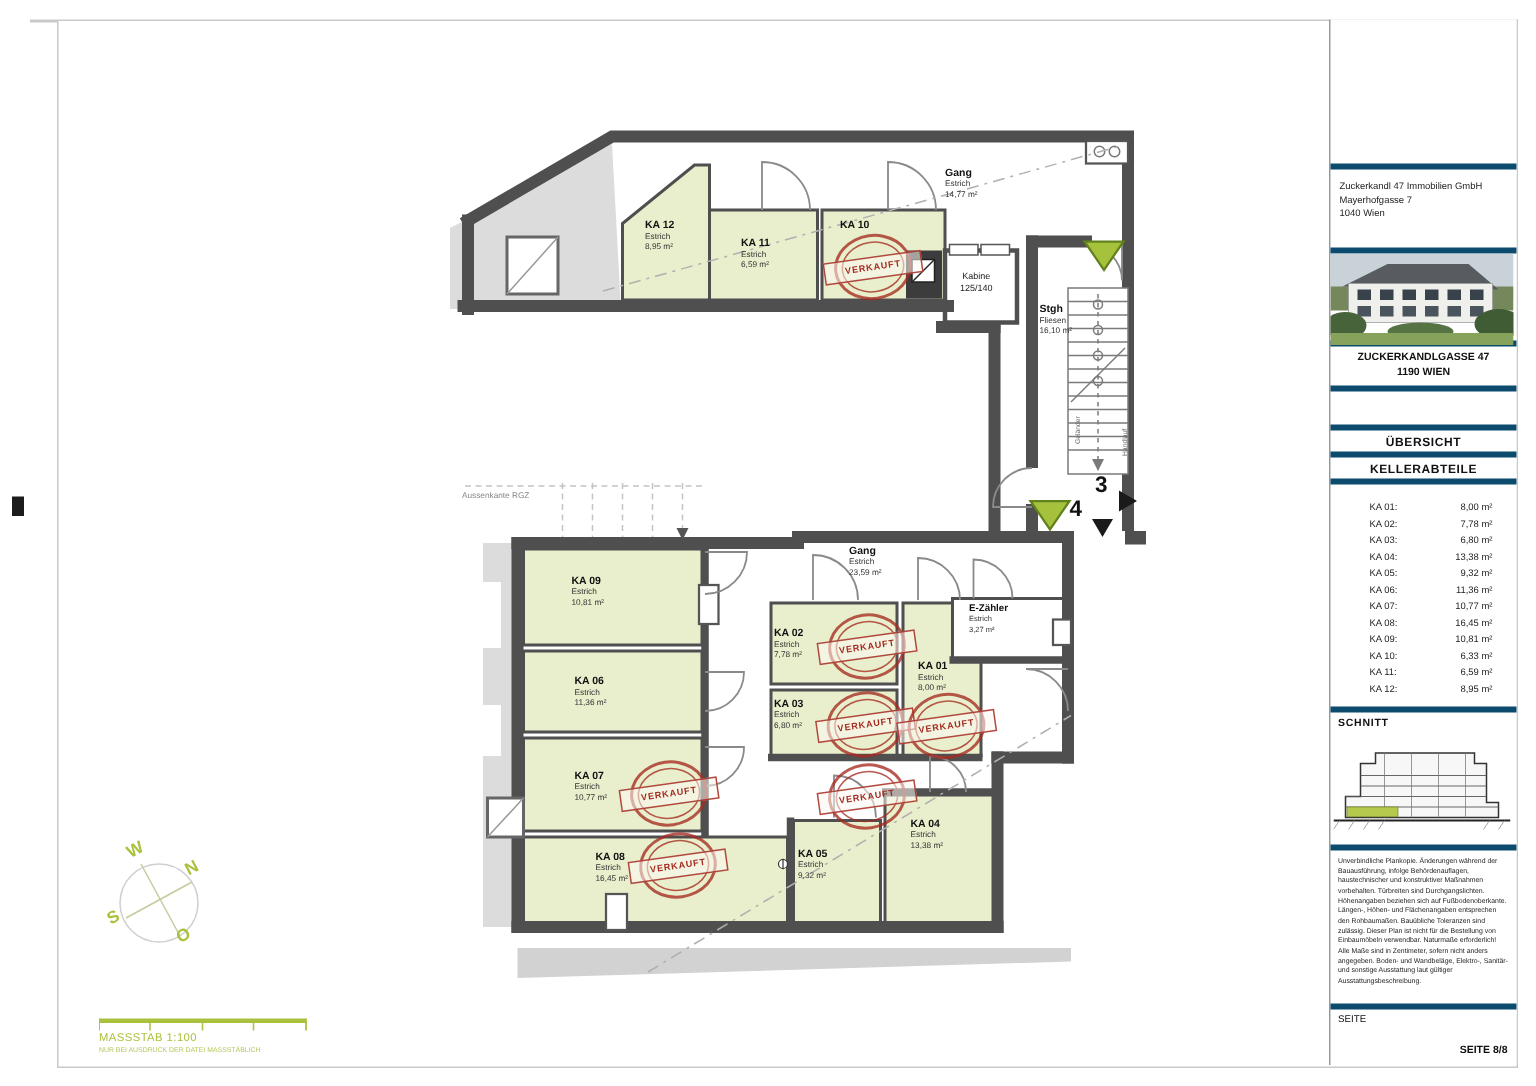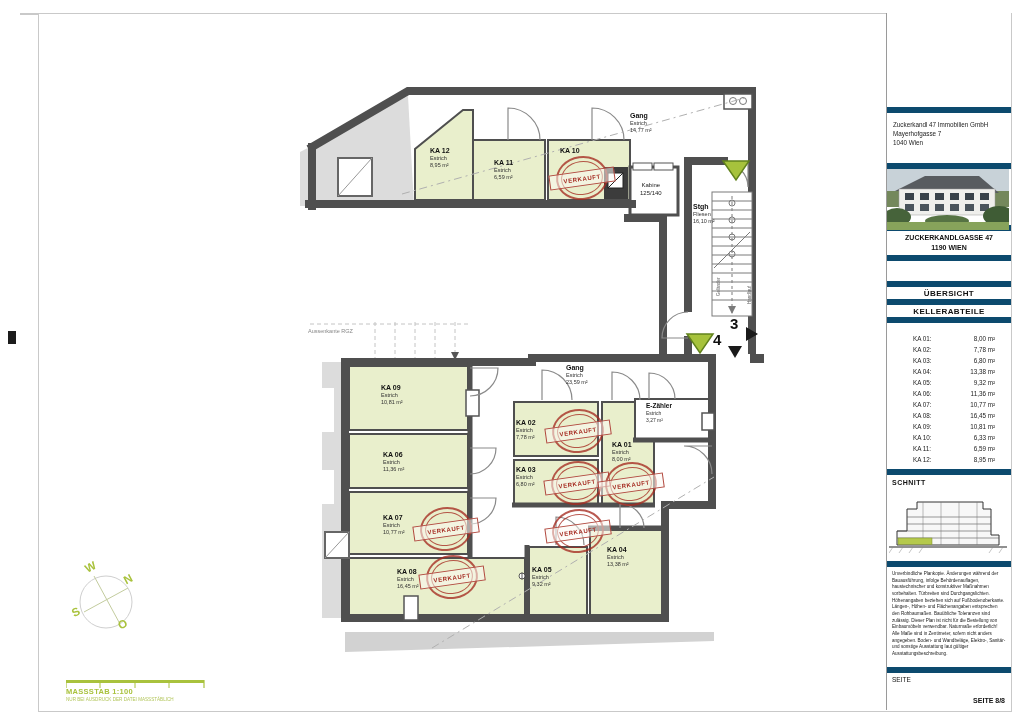--- a/index.html
+++ b/index.html
@@ -24,26 +24,26 @@
   .stamp .ring::before{content:"";position:absolute;inset:3px;border:1px solid rgba(165,42,32,.78);border-radius:50%;}
   .stamp .banner{position:absolute;left:-7px;right:-7px;top:15px;height:13px;
      border:1.5px solid rgba(165,42,32,.85);background:rgba(252,248,242,.55);
      display:flex;align-items:center;justify-content:center;
      font-size:6px;font-weight:bold;letter-spacing:.6px;color:#a52a20;}
   
   .compass{position:absolute;left:68px;top:560px;width:76px;height:80px;z-index:4;}
   .cletter{position:absolute;font-weight:bold;font-size:11.5px;color:#a9c23d;transform:rotate(-28deg);}
   
   .scalebar{position:absolute;left:66px;top:676px;width:140px;height:12px;z-index:4;}
-  .scale-caption{position:absolute;left:66px;top:687px;font-size:7.5px;font-weight:bold;color:#a9c23d;letter-spacing:.3px;z-index:4;text-align:center;}
+  .scale-caption{position:absolute;left:66px;top:687px;font-size:7.5px;font-weight:normal;color:#a9c23d;letter-spacing:.3px;z-index:4;text-align:center;}
   .scale-note{position:absolute;left:66px;top:697px;font-size:4.6px;color:#b3c65c;z-index:4;}
   
   .titleblock{position:absolute;left:886px;top:13px;width:124px;height:697px;border-left:1.5px solid #9a9a9a;
               display:flex;flex-direction:column;background:#fff;z-index:8;}
-  .tb-sec{border-bottom:6px solid #0c4a6e;flex:0 0 auto;position:relative;box-sizing:border-box;}
+  .tb-sec{border-bottom:4px solid #0c4a6e;flex:0 0 auto;position:relative;box-sizing:border-box;}
   .tb-empty1{height:100px;}
   .tb-address{height:56px;padding:7px 6px 0 6px;font-size:6.3px;line-height:1.45;color:#222;}
   .tb-photo{height:62px;}
   .tb-project{height:30px;display:flex;flex-direction:column;justify-content:center;align-items:center;
               font-size:7px;font-weight:bold;line-height:1.5;color:#111;}
   .tb-empty2{height:26px;}
   .tb-h1,.tb-h2{height:18px;display:flex;align-items:center;justify-content:center;
                 font-size:8px;font-weight:bold;letter-spacing:.4px;color:#111;}
   .tb-list{height:152px;padding:10px 0 0 0;}
   .ka-row{display:flex;justify-content:space-between;padding:0 16px 0 26px;font-size:6.3px;line-height:11px;color:#222;}

